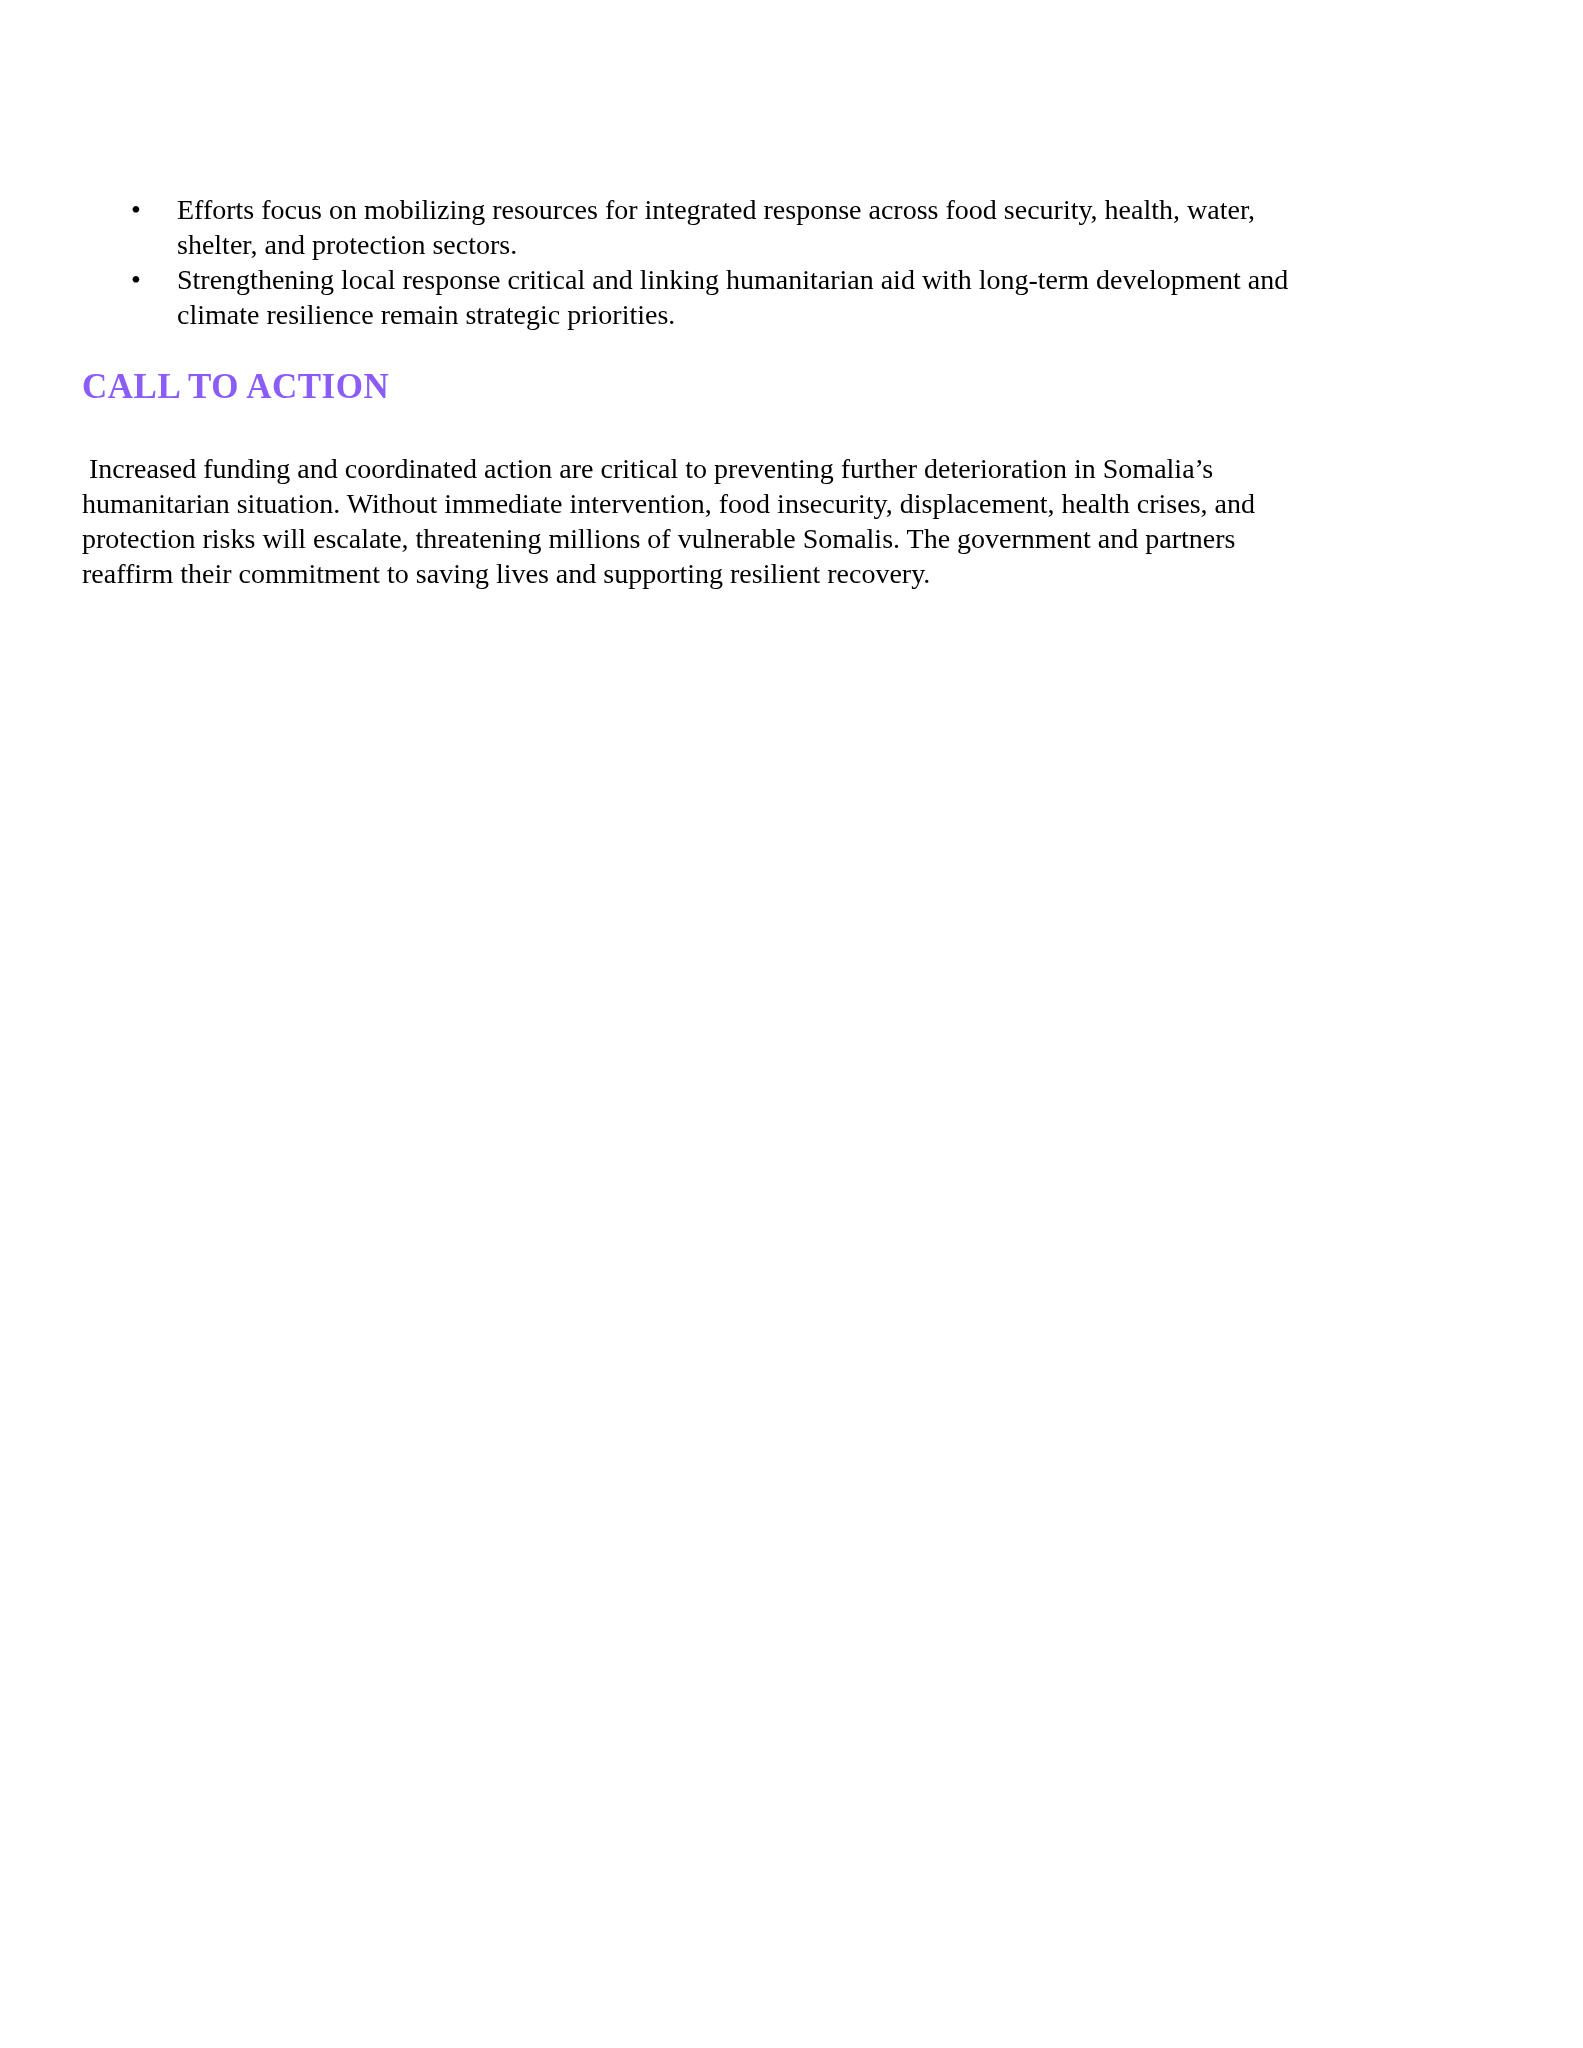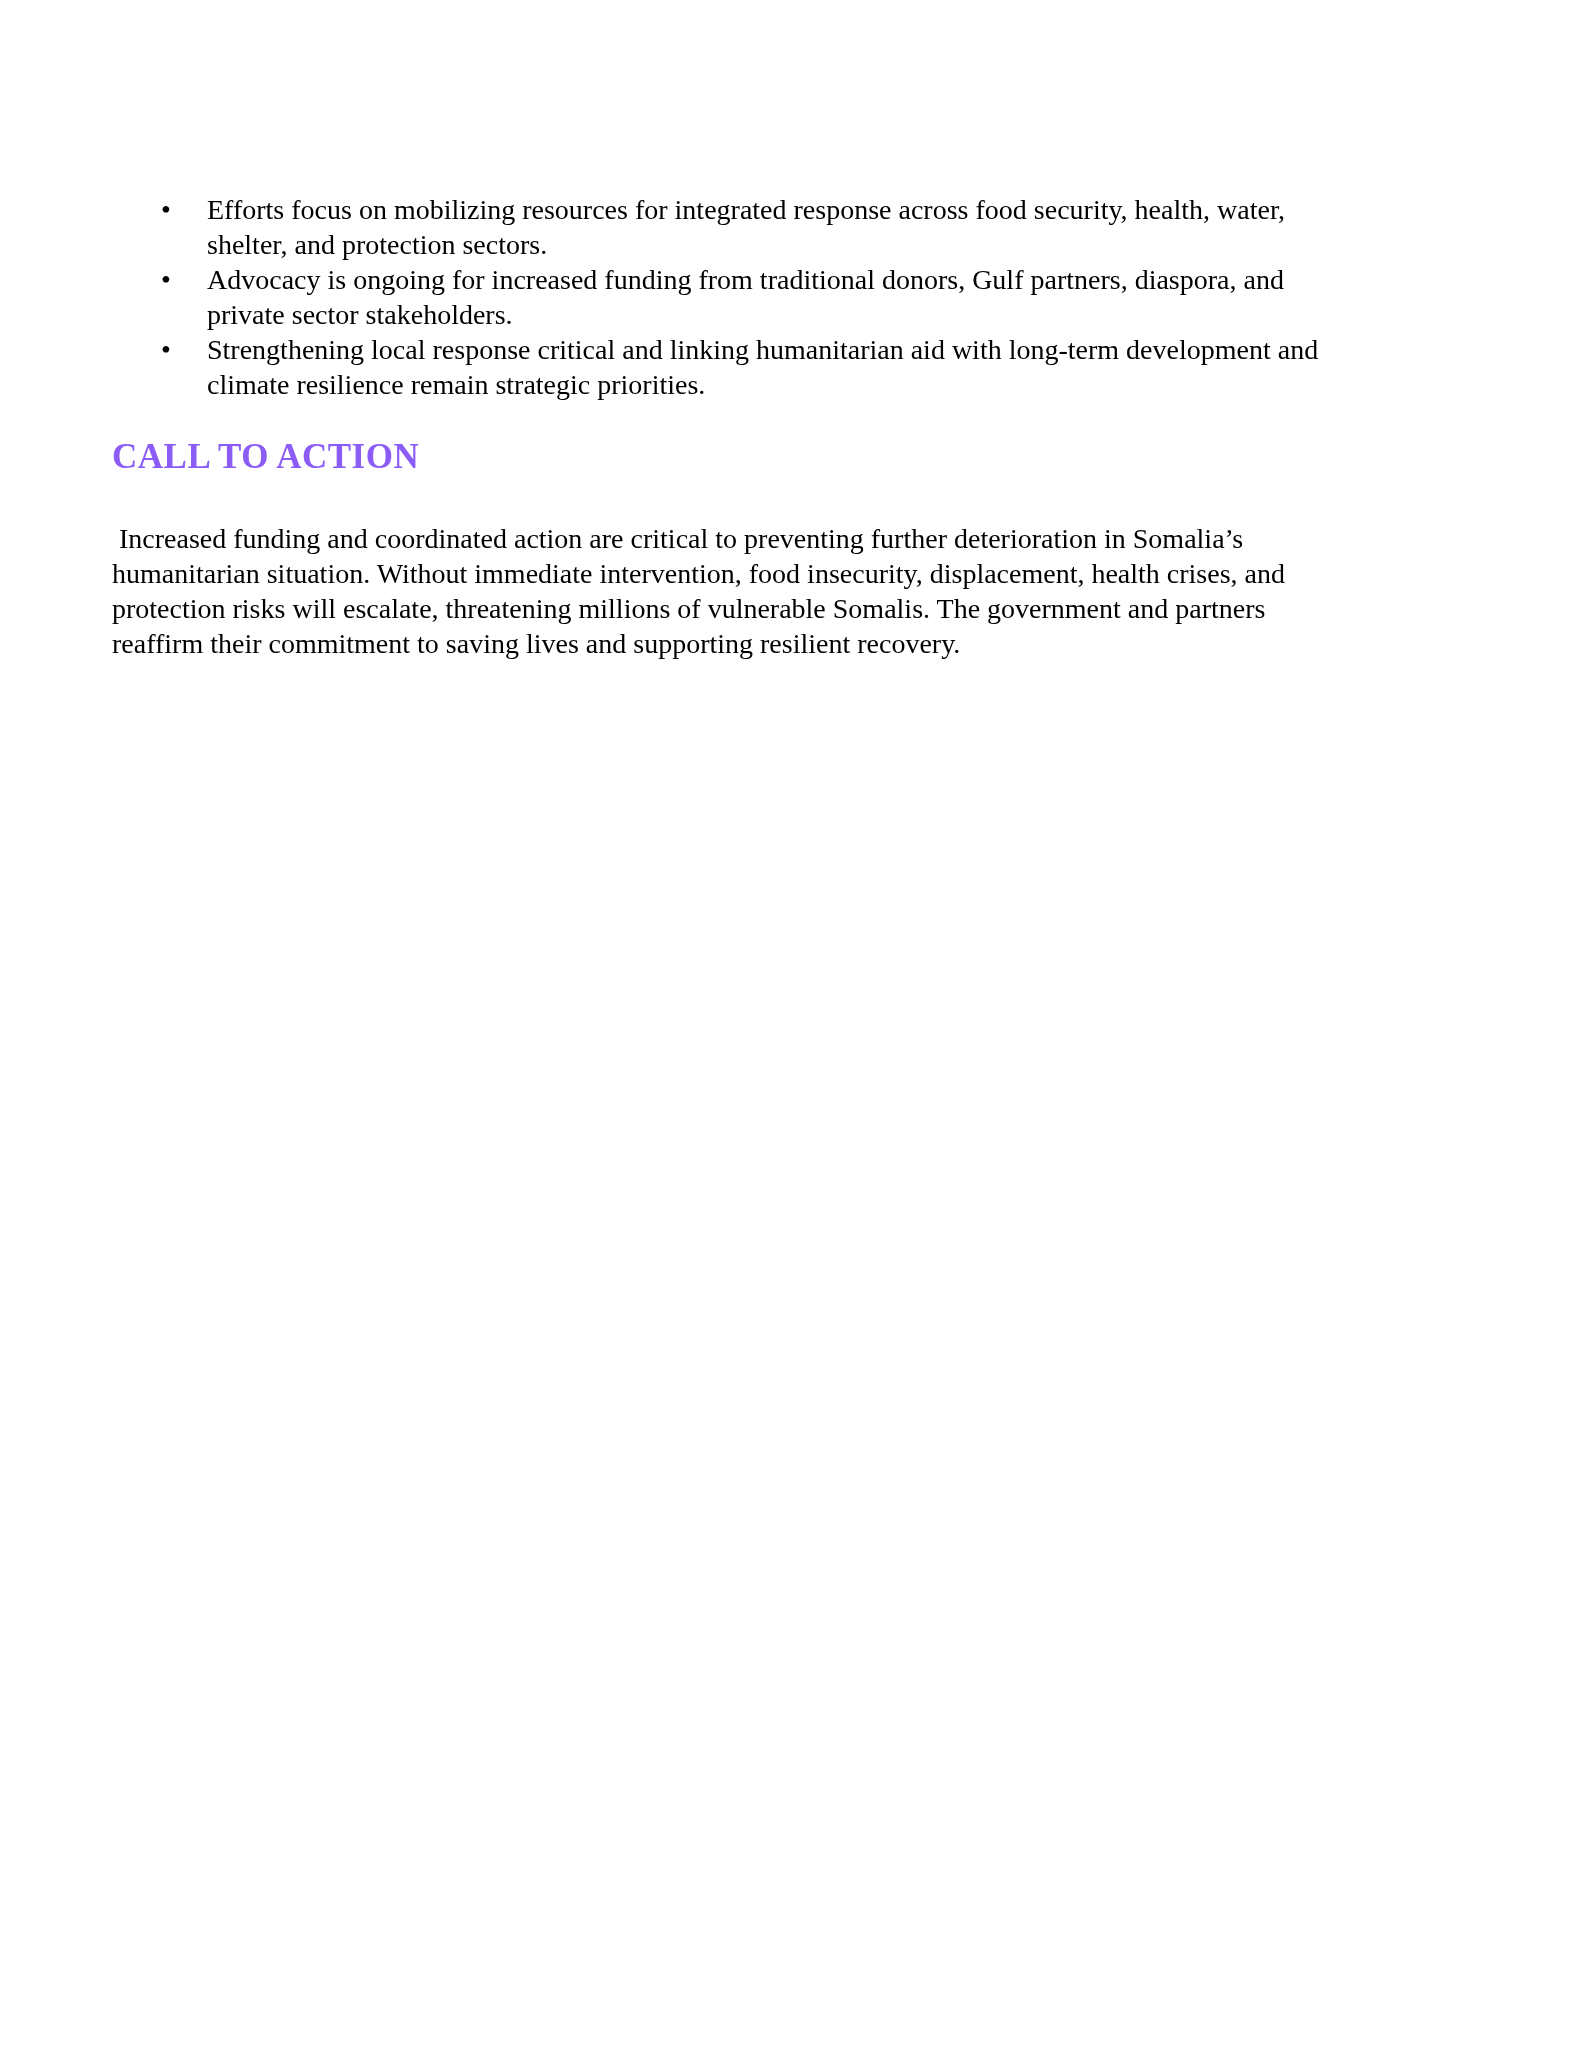--- a/index.html
+++ b/index.html
@@ -11,21 +11,21 @@
     color: #000000;
     position: relative;
     overflow: hidden;
   }
   .page {
     position: absolute;
     top: 0; left: 0;
     width: 1583px;
     height: 2048px;
     background: #ffffff;
-    padding: 192px 168px 0 112px;
+    padding: 192px 168px 0 82px;
   }
   .content {
     width: 1230px;
     font-size: 28px;
     line-height: 35px;
   }
   ul.bullet-list {
     list-style: none;
   }
   ul.bullet-list li {
@@ -53,21 +53,20 @@
   }
 </style>
 </head>
 <body>
 
 <div class="page">
   <div class="content">
 
     <ul class="bullet-list">
       <li>Efforts focus on mobilizing resources for integrated response across food security, health, water, shelter, and protection sectors.</li>
-      <li>Advocacy is ongoing for increased funding from traditional donors, Gulf partners, diaspora, and private sector stakeholders.</li>
       <li>Strengthening local response critical and linking humanitarian aid with long-term development and climate resilience remain strategic priorities.</li>
     </ul>
 
     <h2 class="section-heading" style="color: #8b5cf6;">CALL TO ACTION</h2>
 
     <p class="body-paragraph"> Increased funding and coordinated action are critical to preventing further deterioration in Somalia’s humanitarian situation. Without immediate intervention, food insecurity, displacement, health crises, and protection risks will escalate, threatening millions of vulnerable Somalis. The government and partners reaffirm their commitment to saving lives and supporting resilient recovery.</p>
 
   </div>
 </div>
 

